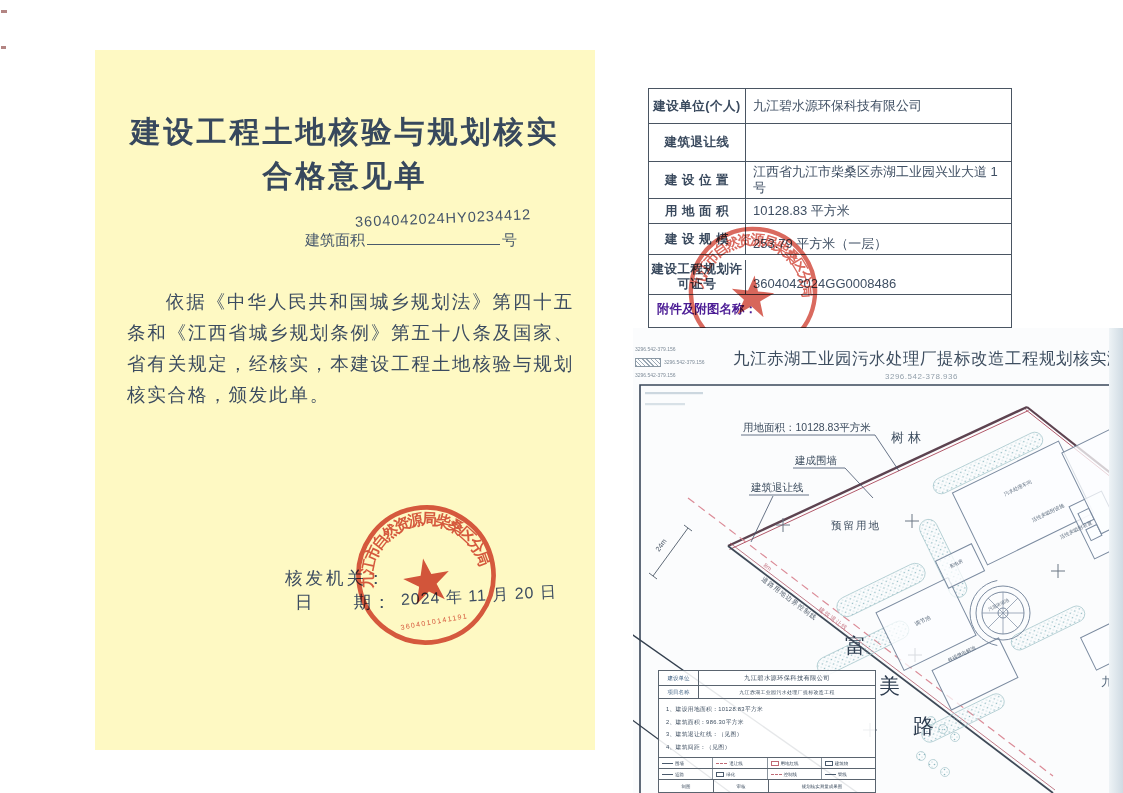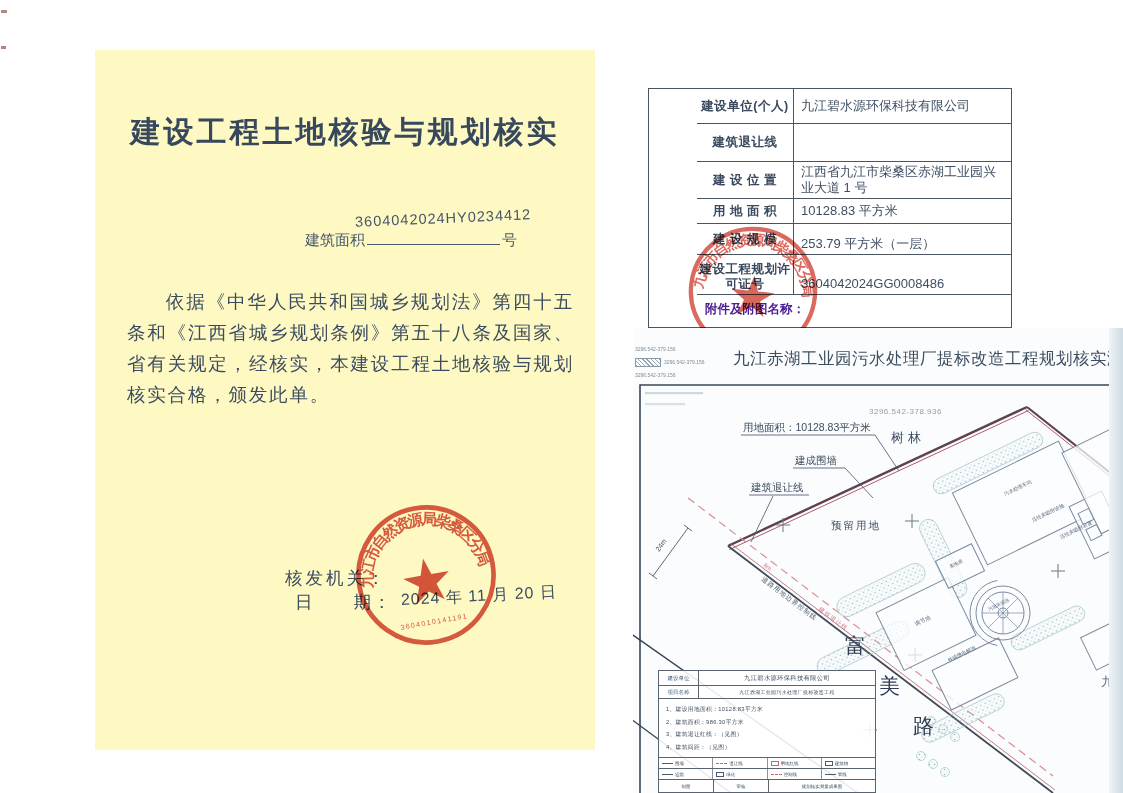--- a/index.html
+++ b/index.html
@@ -17,36 +17,36 @@
   .cert-body { width:447px; font-size:18.5px; line-height:31px; letter-spacing:1.8px;
                text-align:justify; text-indent:2.1em; color:#3c4c60; }
   .issue-label { font-size:17.5px; letter-spacing:3px; color:#3c4c60; }
   .date-row { font-size:17.5px; letter-spacing:2px; color:#3c4c60; display:flex; }
   .date-val { font-size:16px; letter-spacing:1px; margin-left:8px; transform:rotate(-3deg); transform-origin:left center; }
 
   
   .seal { mix-blend-mode:multiply; opacity:.9; }
 
   
-  .itable { left:648px; top:88px; width:364px; border:1.5px solid #4a5562; background:rgba(255,255,255,.55);padding-left:48px; }
+  .itable { left:648px; top:88px; width:364px; border:1.5px solid #4a5562; background:rgba(255,255,255,.55); }
   .irow { display:flex; border-bottom:1px solid #4a5562; }
   .irow:last-child { border-bottom:none; }
   .ilabel { width:97px; border-right:1px solid #4a5562; display:flex; align-items:center;
             justify-content:center; text-align:center; font-weight:600; color:#3a4a5e;
             font-size:12.5px; padding:2px; letter-spacing:.5px; line-height:15px; }
   .ival { flex:1; font-size:13px; color:#3f4f63; padding:3px 7px; display:flex; align-items:center; line-height:16px; }
   .ival.vtop { align-items:flex-start; padding-top:7px; }
   .ival.vbot { align-items:flex-end; padding-bottom:2px; }
   .attach { font-size:12.5px; font-weight:600; color:#4c1d95; padding:6px 8px; height:32px; }
 
   
   .map { left:633px; top:328px; width:490px; height:465px; background:#fbfcfd; overflow:hidden; }
   .map-title { left:100px; top:20px; font-size:16.5px; color:#3e4e60; letter-spacing:.5px;
                white-space:nowrap; font-weight:500; }
-  .map-sub { left:236px; top:44px; font-size:8px; color:#93a0ab; letter-spacing:.5px;margin-top:35px; }
+  .map-sub { left:252px; top:44px; font-size:8px; color:#93a0ab; letter-spacing:.5px; }
   .corner { left:2px; top:15px; font-size:5px; color:#7e8c99; line-height:13px; }
   .corner-row { display:flex; align-items:center; gap:3px; white-space:nowrap; }
   .hatch { display:inline-block; width:26px; height:9px; border:.5px solid #8a98a4;
            background:repeating-linear-gradient(45deg,#9aa8b4 0 1px,transparent 1px 3px); }
   .edge-band { right:0; top:0; width:14px; height:100%;
                background:linear-gradient(90deg,#eef3f6,#cfdbe3); }
   .partner { left:468px; top:346px; font-size:12.5px; color:#55687c; letter-spacing:1px; white-space:nowrap; }
 
   
   .lgtable { left:25px; top:342px; width:218px; background:rgba(255,255,255,.88);
@@ -73,20 +73,21 @@
 </head>
 <body>
 
 <div class="screenshot">
 
   <div class="abs speck" style="left:1px;top:10px;"></div>
   <div class="abs speck" style="left:1px;top:46px;width:5px;"></div>
 
   <div class="abs cert">
     <div class="abs cert-title" style="top:62px;">建设工程土地核验与规划核实</div>
+    <div class="abs cert-title" style="top:106px;">合格意见单</div>
 
     <div class="abs serial-no" style="left:260px;top:160px;">3604042024HY0234412</div>
     <div class="abs serial-row" style="left:210px;top:181px;">
       <span>建筑面积</span><span class="serial-line"></span><span>号</span>
     </div>
 
     <div class="abs cert-body" style="left:32px;top:236px;">依据《中华人民共和国城乡规划法》第四十五条和《江西省城乡规划条例》第五十八条及国家、省有关规定，经核实，本建设工程土地核验与规划核实合格，颁发此单。</div>
 
     <div class="abs issue-label" style="left:190px;top:516px;">核发机关：</div>
     <div class="abs date-row" style="left:190px;top:540px;margin-left:10px;">

